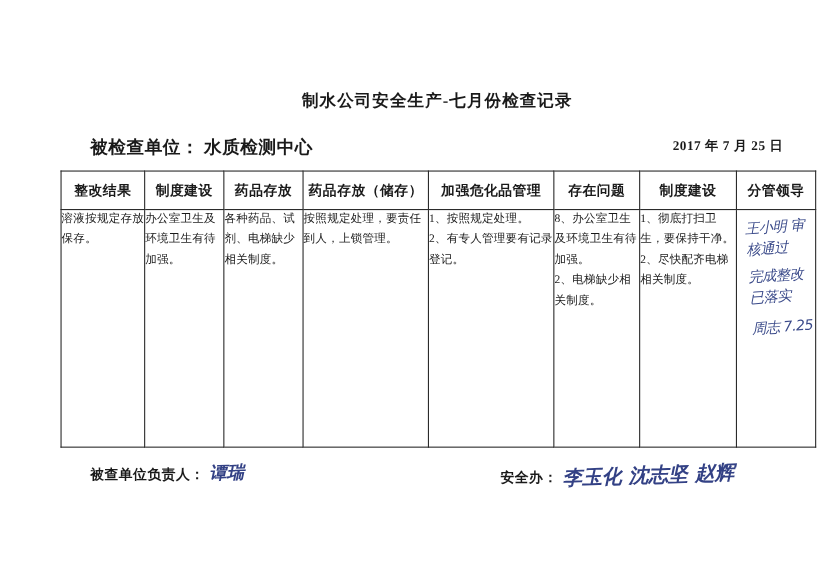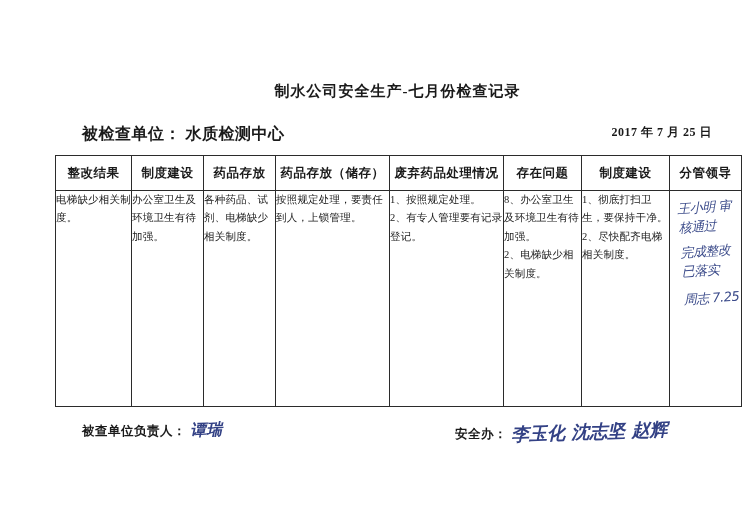--- a/index.html
+++ b/index.html
@@ -154,27 +154,27 @@
       <col style="width:78px">
       <col style="width:88px">
       <col style="width:72px">
     </colgroup>
     <tbody>
         <tr>
       <th class="hdr">整改结果</th>
       <th class="hdr">制度建设</th>
       <th class="hdr">药品存放</th>
       <th class="hdr">药品存放（储存）</th>
-      <th class="hdr">废弃药品处理情况</th>
+      <th class="hdr">加强危化品管理</th>
       <th class="hdr">存在问题</th>
       <th class="hdr">制度建设</th>
       <th class="hdr">分管领导</th>
     </tr>
     <tr>
-      <td class="cellbody">电梯缺少相关制度。</td>
+      <td class="cellbody">溶液按规定存放保存。</td>
       <td class="cellbody">办公室卫生及环境卫生有待加强。</td>
       <td class="cellbody">各种药品、试剂、电梯缺少相关制度。</td>
       <td class="cellbody">按照规定处理，要责任到人，上锁管理。</td>
       <td class="cellbody" style="white-space:pre-line">1、按照规定处理。
 2、有专人管理要有记录登记。</td>
       <td class="cellbody" style="white-space:pre-line">8、办公室卫生及环境卫生有待加强。
 2、电梯缺少相关制度。</td>
       <td class="cellbody" style="white-space:pre-line">1、彻底打扫卫生，要保持干净。
 2、尽快配齐电梯相关制度。</td>
       <td class="sign-cell">

